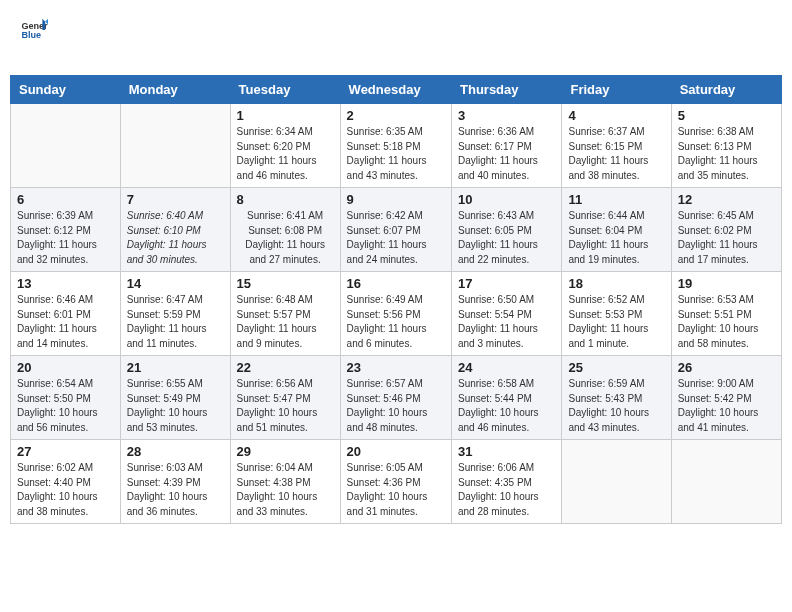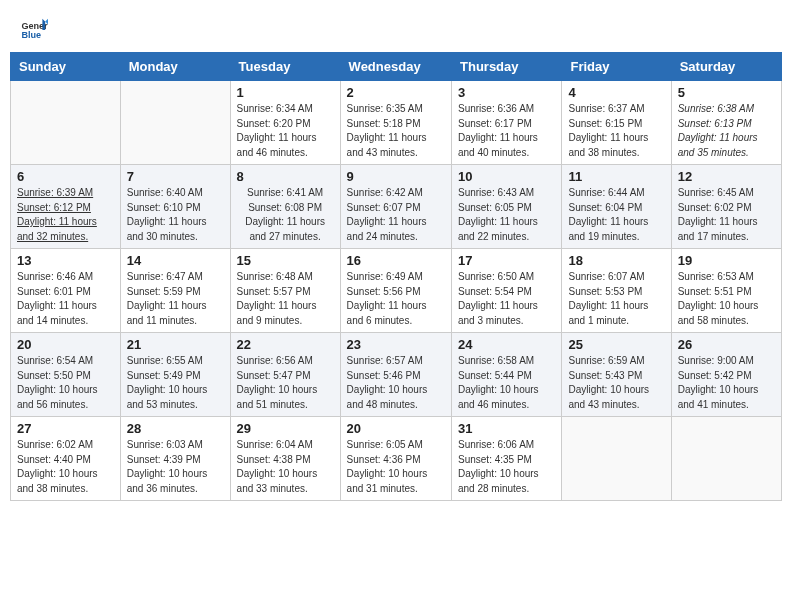--- a/index.html
+++ b/index.html
@@ -74,20 +74,21 @@
     .day-detail {
       font-size: 10px;
       color: #333;
       line-height: 1.45;
     }
     .empty-cell {
       background: #f9f9f9 !important;
     }
     .container {
       padding: 0 10px 10px 10px;
+      margin-top: 23px;
     }
   </style>
 </head>
 <body>
 
 <div class="header">
   <div class="logo">
     <svg class="logo-icon" viewBox="0 0 40 40">
       <text x="2" y="18" font-size="13" font-weight="bold" fill="#333">General</text>
       <text x="2" y="32" font-size="13" font-weight="bold" fill="#1a5fa8">Blue</text>
@@ -141,37 +142,37 @@
           </td>
           <td>
             <span class="day-number">4</span>
             <div class="day-detail" style="white-space: pre-line;">Sunrise: 6:37 AM
 Sunset: 6:15 PM
 Daylight: 11 hours
 and 38 minutes.</div>
           </td>
           <td>
             <span class="day-number">5</span>
-            <div class="day-detail" style="white-space: pre-line; font-style: italic;">Sunrise: 6:38 AM
+            <div class="day-detail" style="white-space: pre-line;">Sunrise: 6:38 AM
 Sunset: 6:13 PM
 Daylight: 11 hours
 and 35 minutes.</div>
           </td>
         </tr>
         <tr>
           <td>
             <span class="day-number">6</span>
-            <div class="day-detail" style="white-space: pre-line; text-decoration: underline;">Sunrise: 6:39 AM
+            <div class="day-detail" style="white-space: pre-line;">Sunrise: 6:39 AM
 Sunset: 6:12 PM
 Daylight: 11 hours
 and 32 minutes.</div>
           </td>
           <td>
             <span class="day-number">7</span>
-            <div class="day-detail" style="white-space: pre-line;">Sunrise: 6:40 AM
+            <div class="day-detail" style="white-space: pre-line; font-style: italic;">Sunrise: 6:40 AM
 Sunset: 6:10 PM
 Daylight: 11 hours
 and 30 minutes.</div>
           </td>
           <td>
             <span class="day-number">8</span>
             <div class="day-detail" style="white-space: pre-line; text-align: center;">Sunrise: 6:41 AM
 Sunset: 6:08 PM
 Daylight: 11 hours
 and 27 minutes.</div>
@@ -236,21 +237,21 @@
           </td>
           <td>
             <span class="day-number">17</span>
             <div class="day-detail" style="white-space: pre-line;">Sunrise: 6:50 AM
 Sunset: 5:54 PM
 Daylight: 11 hours
 and 3 minutes.</div>
           </td>
           <td>
             <span class="day-number">18</span>
-            <div class="day-detail" style="white-space: pre-line;">Sunrise: 6:07 AM
+            <div class="day-detail" style="white-space: pre-line;">Sunrise: 6:52 AM
 Sunset: 5:53 PM
 Daylight: 11 hours
 and 1 minute.</div>
           </td>
           <td>
             <span class="day-number">19</span>
             <div class="day-detail" style="white-space: pre-line;">Sunrise: 6:53 AM
 Sunset: 5:51 PM
 Daylight: 10 hours
 and 58 minutes.</div>

